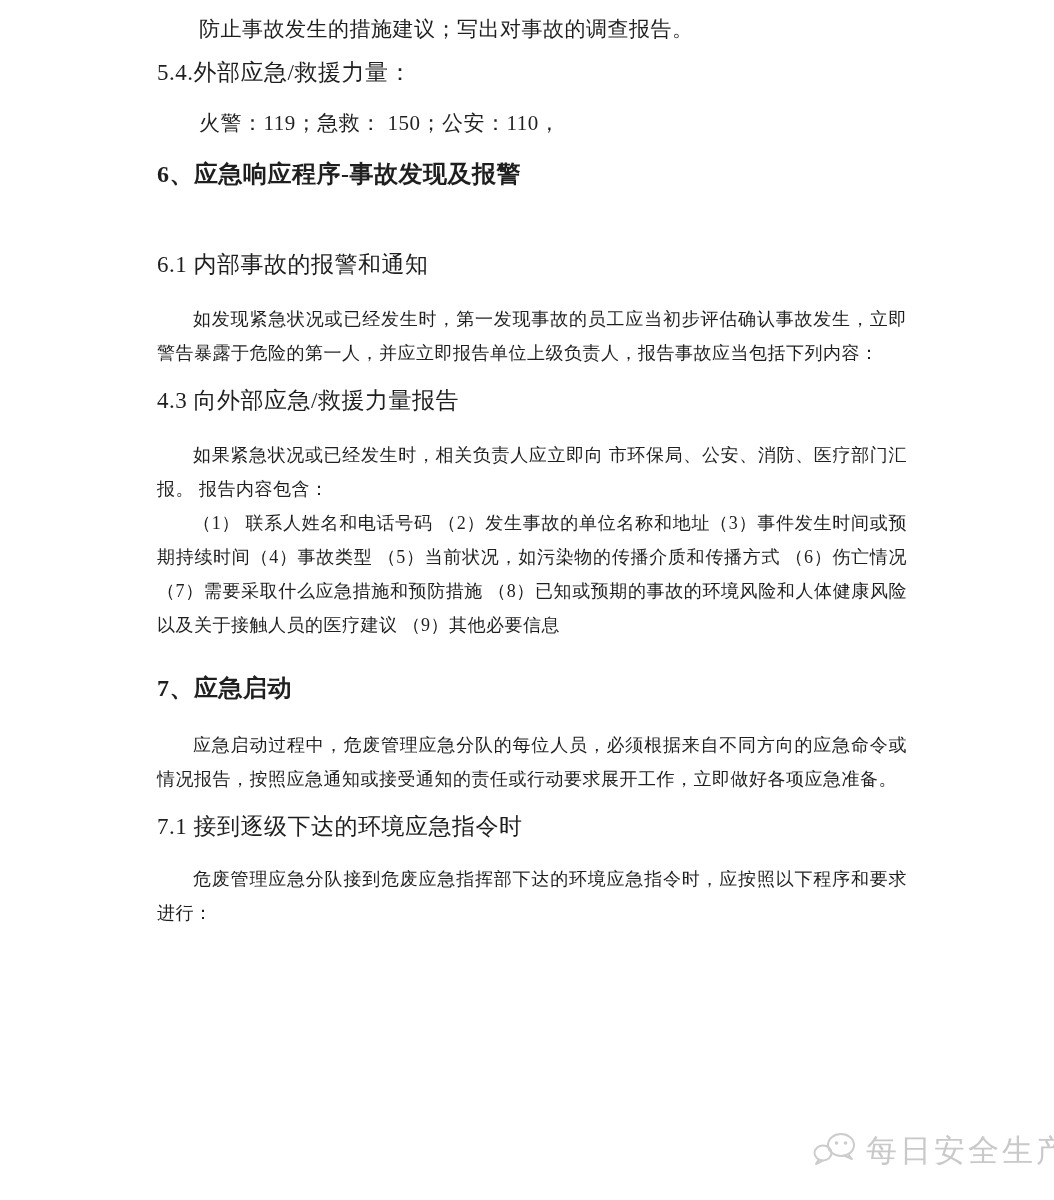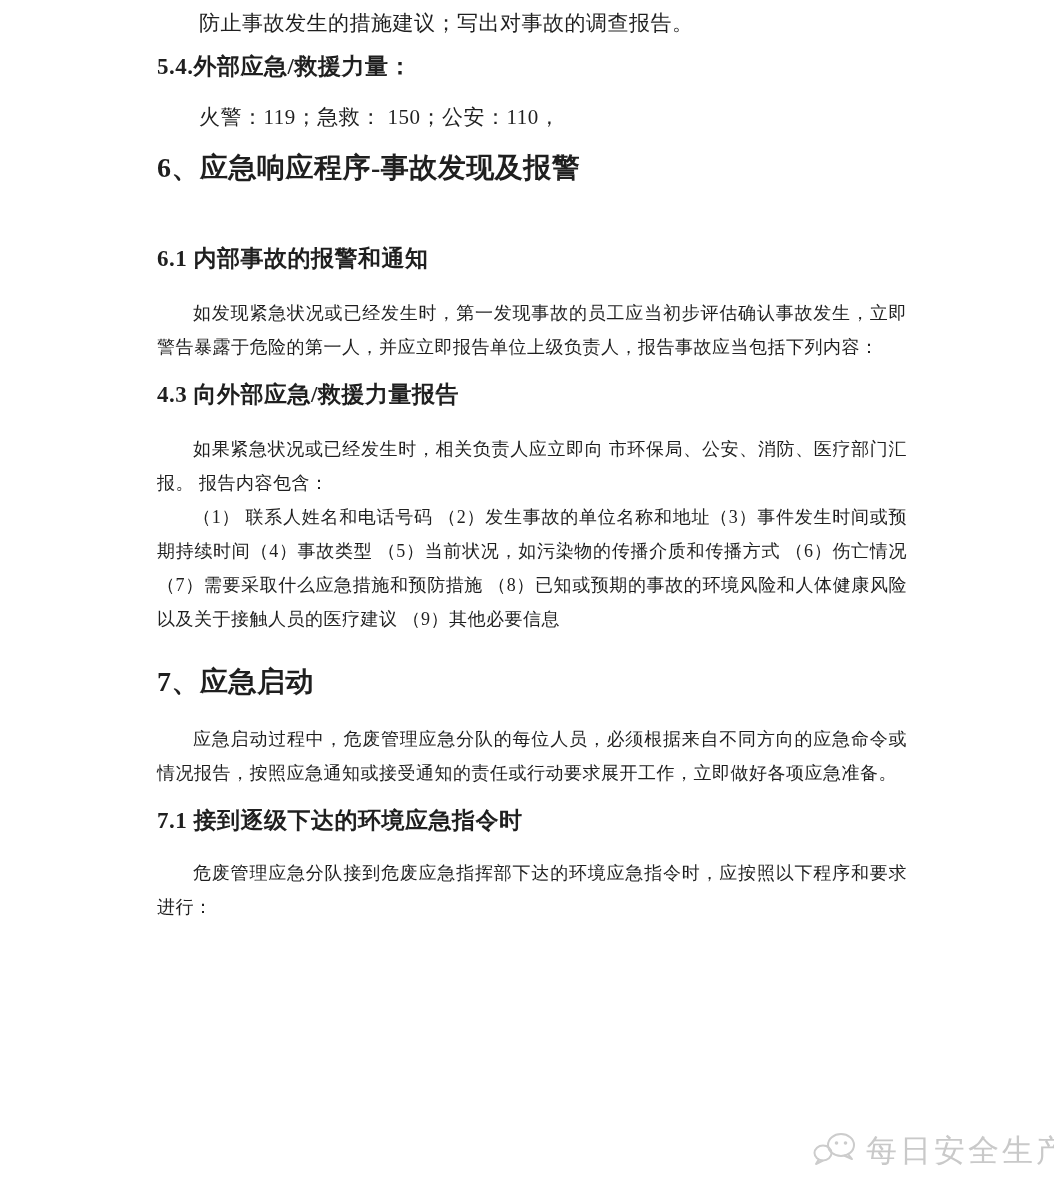--- a/index.html
+++ b/index.html
@@ -9,41 +9,41 @@
     position: relative; overflow: hidden;
     font-family: "Liberation Serif", "DejaVu Serif", serif;
     color: #1f1f1f;
   }
   .page {
     position: absolute; inset: 0;
     background: #ffffff;
   }
   .content {
     position: absolute;
-    left: 157px; top: 2px;
+    left: 157px; top: 8px;
     width: 750px;
   }
   .body-line {
     font-size: 21px; line-height: 34px;
     text-indent: 2em;
     letter-spacing: 0.5px;
   }
   .para {
     font-size: 18px; line-height: 34px;
     text-indent: 2em;
     text-align: justify;
     letter-spacing: 0.5px;
   }
   .h-sub {
     font-size: 23px; line-height: 34px;
-    font-weight: bold;
+    font-weight: normal;
     letter-spacing: 0.5px;
   }
   .h-chapter {
-    font-size: 28px; line-height: 36px;
+    font-size: 24px; line-height: 36px;
     font-weight: bold;
     letter-spacing: 0.5px;
   }
   
   .b1  { margin-top: 4px; }
   .b2  { margin-top: 10px; }
   .b3  { margin-top: 16px; }
   .b4  { margin-top: 16px; }
   .b5  { margin-top: 56px; }
   .b6  { margin-top: 20px; }

